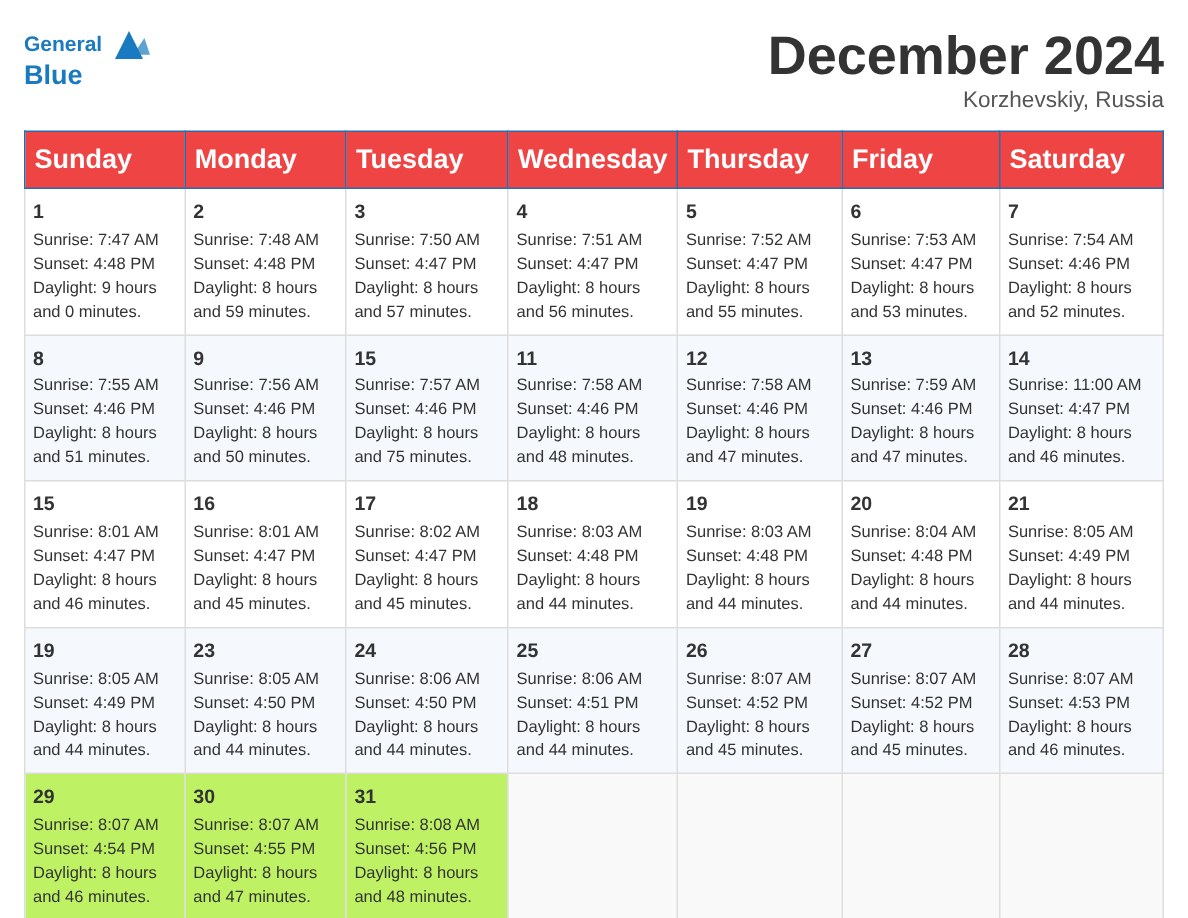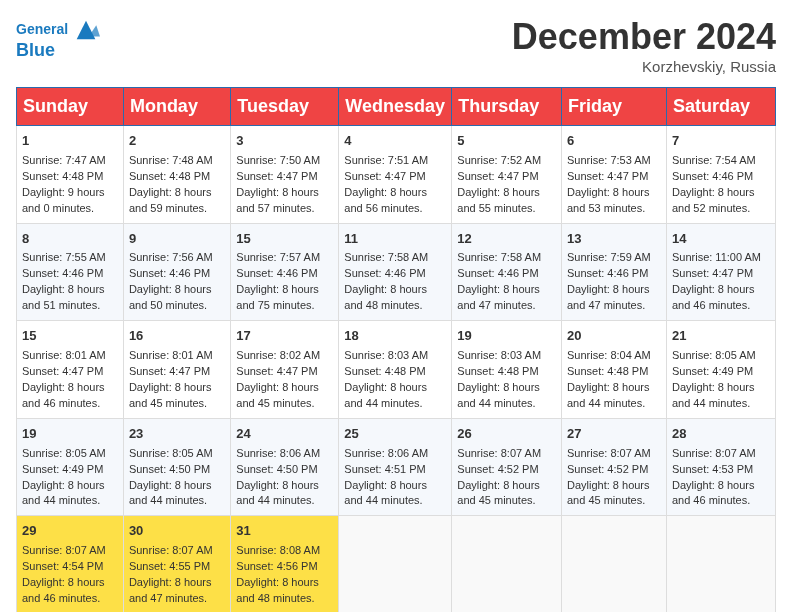--- a/index.html
+++ b/index.html
@@ -76,21 +76,21 @@
     .day-num {
       font-size: 13px;
       font-weight: bold;
       display: block;
       margin-bottom: 2px;
     }
     .empty-cell {
       background: #f9f9f9 !important;
     }
     tbody tr:last-child td {
-      background: #fde047;
+      background: #bef264;
     }
   </style>
 </head>
 <body>
 
 <div class="header">
   <div class="logo">
     <div>
       <div style="display:flex;align-items:center;">
         <span class="logo-text">

